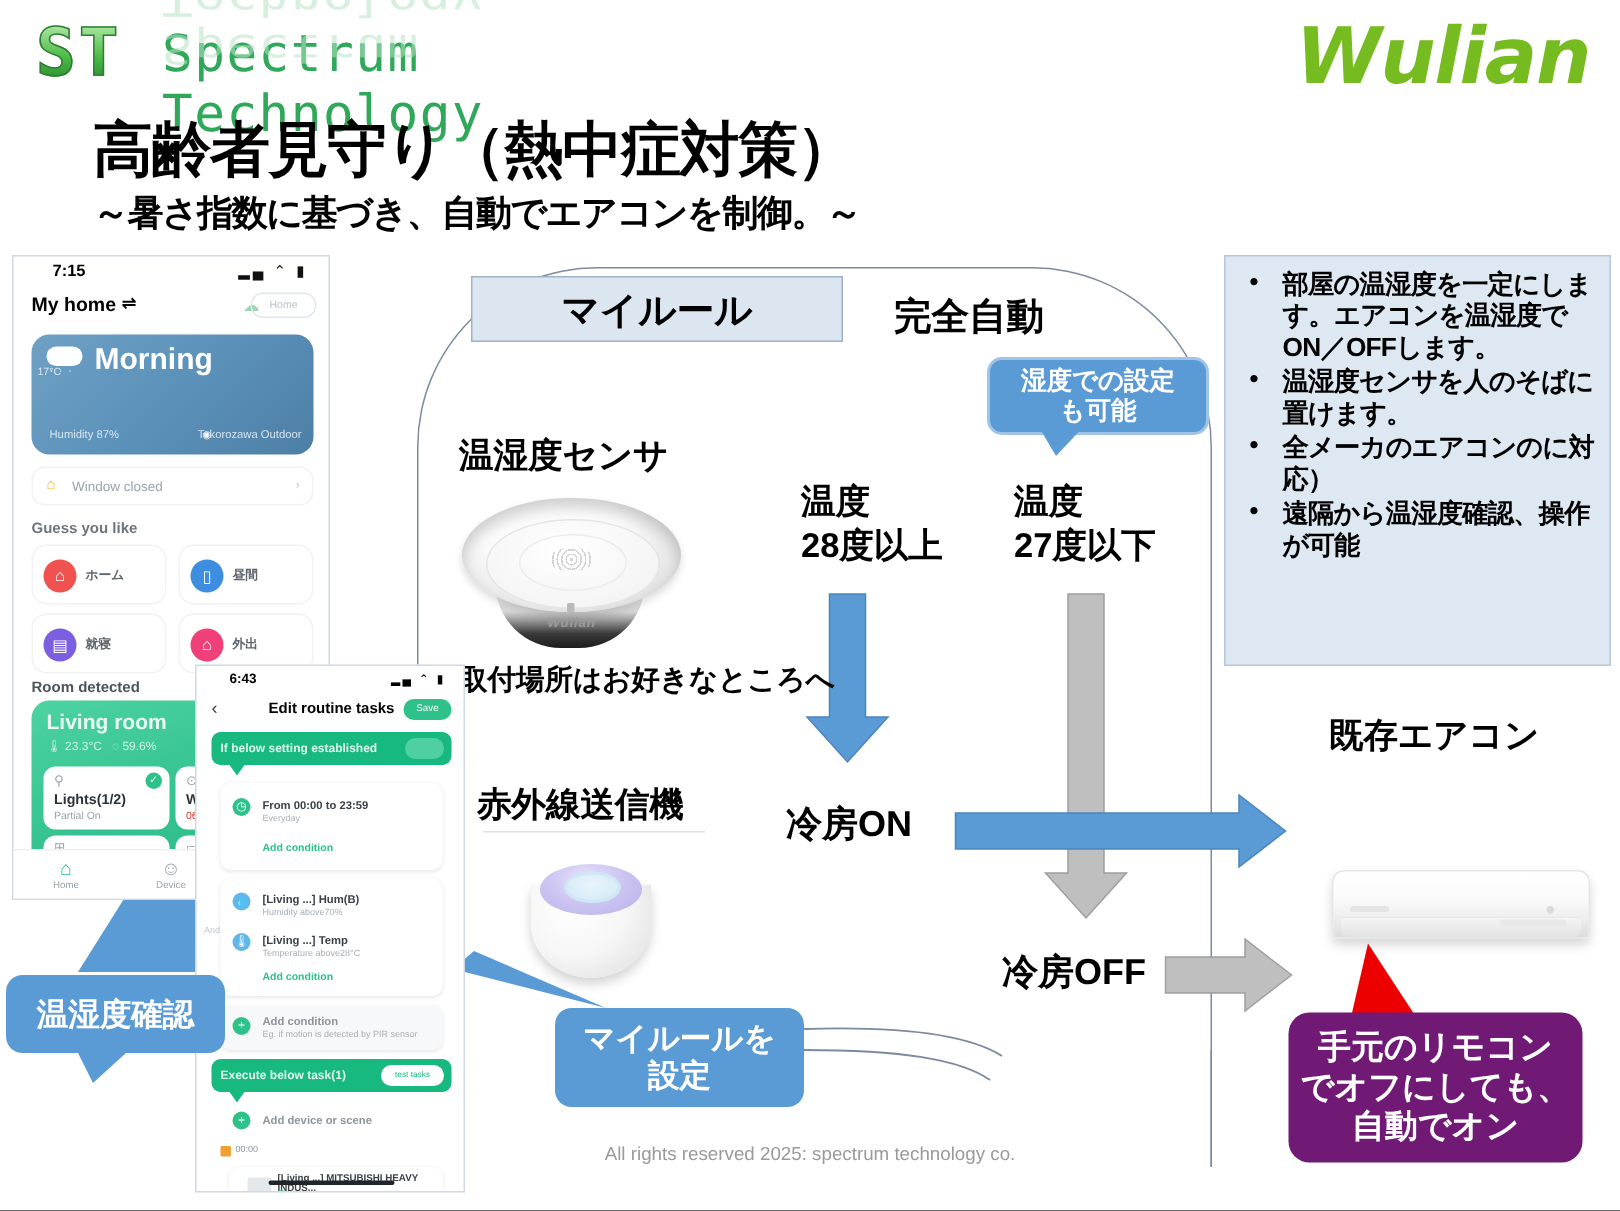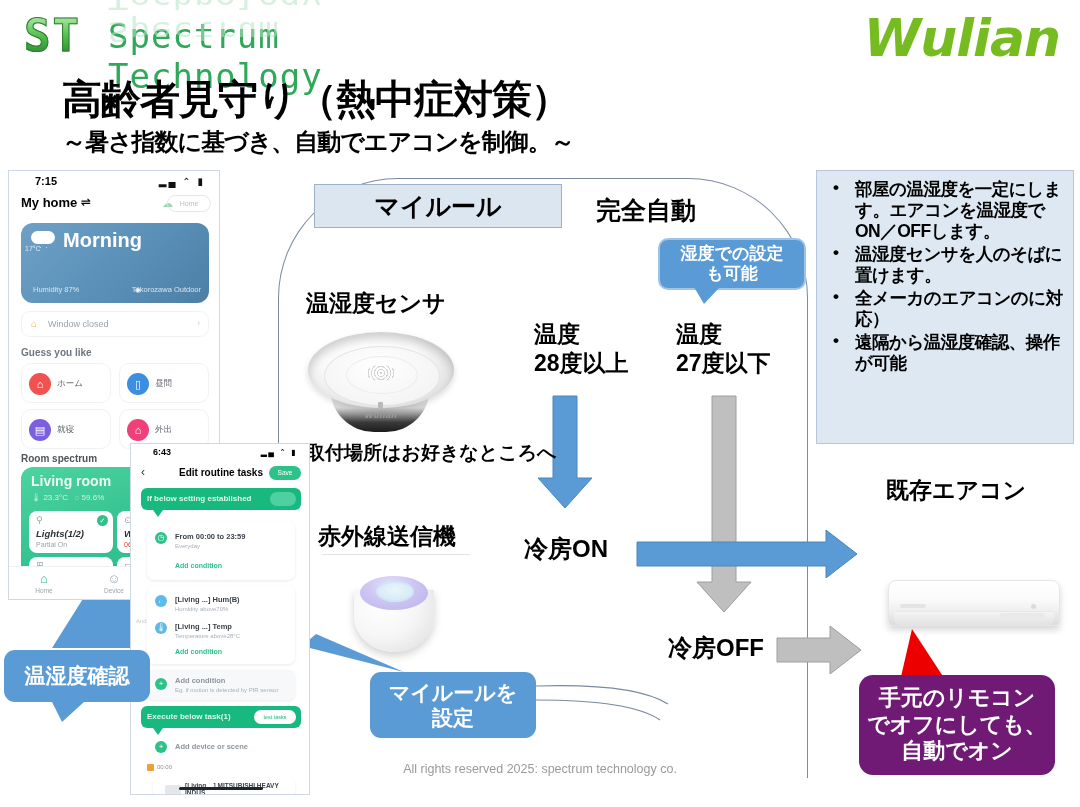--- a/index.html
+++ b/index.html
@@ -155,28 +155,28 @@
   #p1-locdot{position:absolute;right:68px;top:63px;font-size:7px;color:#fff;}
   #p1-window{position:absolute;left:12px;top:140px;width:188px;height:26px;background:#fff;border-radius:9px;
     border:1px solid #f0f2f4;box-sizing:border-box;}
   #p1-wbell{position:absolute;left:9px;top:6px;font-size:10px;color:#f0b429;}
   #p1-wtxt{position:absolute;left:26px;top:7px;font-size:9px;color:#9aa4ad;}
   #p1-wchev{position:absolute;right:8px;top:6px;font-size:9px;color:#c8ced3;}
   #p1-guess{position:absolute;left:12px;top:176px;font-size:10px;color:#6d767e;font-weight:bold;}
   .p1-card{position:absolute;width:90px;height:40px;background:#fff;border:1px solid #f0f2f4;border-radius:10px;box-sizing:border-box;}
   .p1-circ{position:absolute;left:7px;top:9px;width:22px;height:22px;border-radius:50%;
     display:flex;align-items:center;justify-content:center;color:#fff;font-size:11px;}
-  .p1-ct{position:absolute;left:35px;top:14px;font-size:8.5px;color:#5e666d;font-weight:normal;}
+  .p1-ct{position:absolute;left:35px;top:14px;font-size:8.5px;color:#5e666d;font-weight:bold;}
   #p1-room{position:absolute;left:12px;top:282px;font-size:10px;color:#4d555c;font-weight:bold;}
   #p1-living{position:absolute;left:12px;top:296px;width:188px;height:124px;border-radius:12px;
     background:linear-gradient(160deg,#4cd3a0 0%,#35c391 50%,#2bb986 100%);overflow:hidden;}
   #p1-lvtitle{position:absolute;left:10px;top:6px;font-size:14px;color:#eafbf3;font-weight:bold;}
   #p1-lvstat{position:absolute;left:10px;top:26px;font-size:8px;color:#cdf1e3;}
   .p1-tile{position:absolute;width:84px;height:42px;background:#fff;border-radius:8px;}
-  .p1-tt{position:absolute;left:7px;top:17px;font-size:9.5px;font-weight:bold;color:#2c3338;font-style:italic;}
+  .p1-tt{position:absolute;left:7px;top:17px;font-size:9.5px;font-weight:bold;color:#2c3338;}
   .p1-ts{position:absolute;left:7px;top:30px;font-size:7px;color:#9aa4ad;}
   #p1-nav{position:absolute;left:0;bottom:0;width:210px;height:32px;background:#fff;border-top:1px solid #eef1f4;}
   .p1-nav-i{position:absolute;top:4px;width:70px;text-align:center;font-size:6.5px;color:#9aa4ad;}
   .p1-nav-g{display:block;font-size:13px;margin-bottom:1px;}
 
   
   #phone2{position:absolute;left:130px;top:443px;width:180px;height:352px;background:#fff;
     border:1px solid #cfd8e3;box-sizing:border-box;overflow:hidden;}
   #p2-status{position:relative;height:18px;}
   #p2-time{position:absolute;left:22px;top:3px;font-size:9px;font-weight:bold;}
@@ -375,21 +375,21 @@
     </div>
     <div class="p1-card" style="left:12px;top:238px">
       <div class="p1-circ" style="background:#7b5fe0">▤</div>
       <div class="p1-ct">就寝</div>
     </div>
     <div class="p1-card" style="left:110px;top:238px">
       <div class="p1-circ" style="background:#f0407a">⌂</div>
       <div class="p1-ct">外出</div>
     </div>
 
-    <div id="p1-room">Room spectrum</div>
+    <div id="p1-room">Room detected</div>
     <div id="p1-living">
       <div id="p1-lvtitle">Living room</div>
       <div id="p1-lvstat">
         <span>🌡</span>
         <span>23.3°C</span>
         &nbsp;
         <span>◌</span>
         <span>59.6%</span>
       </div>
       <div class="p1-tile" style="left:8px;top:44px">

